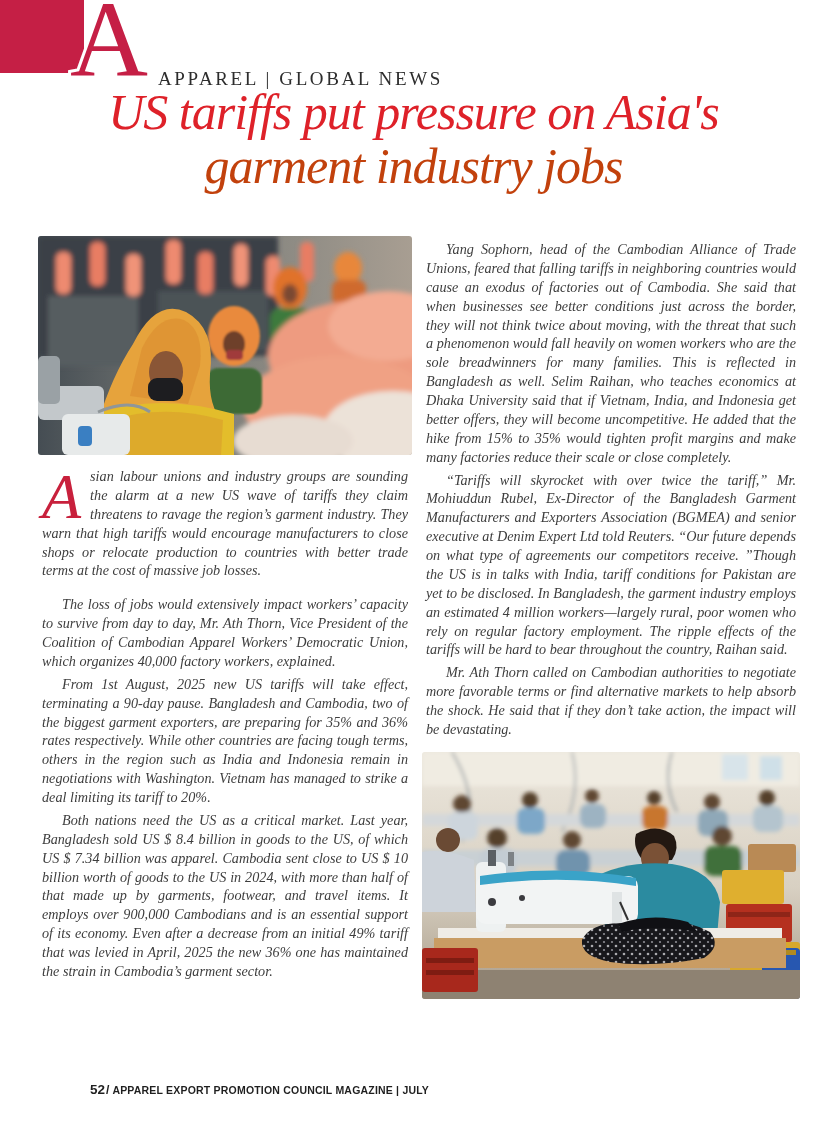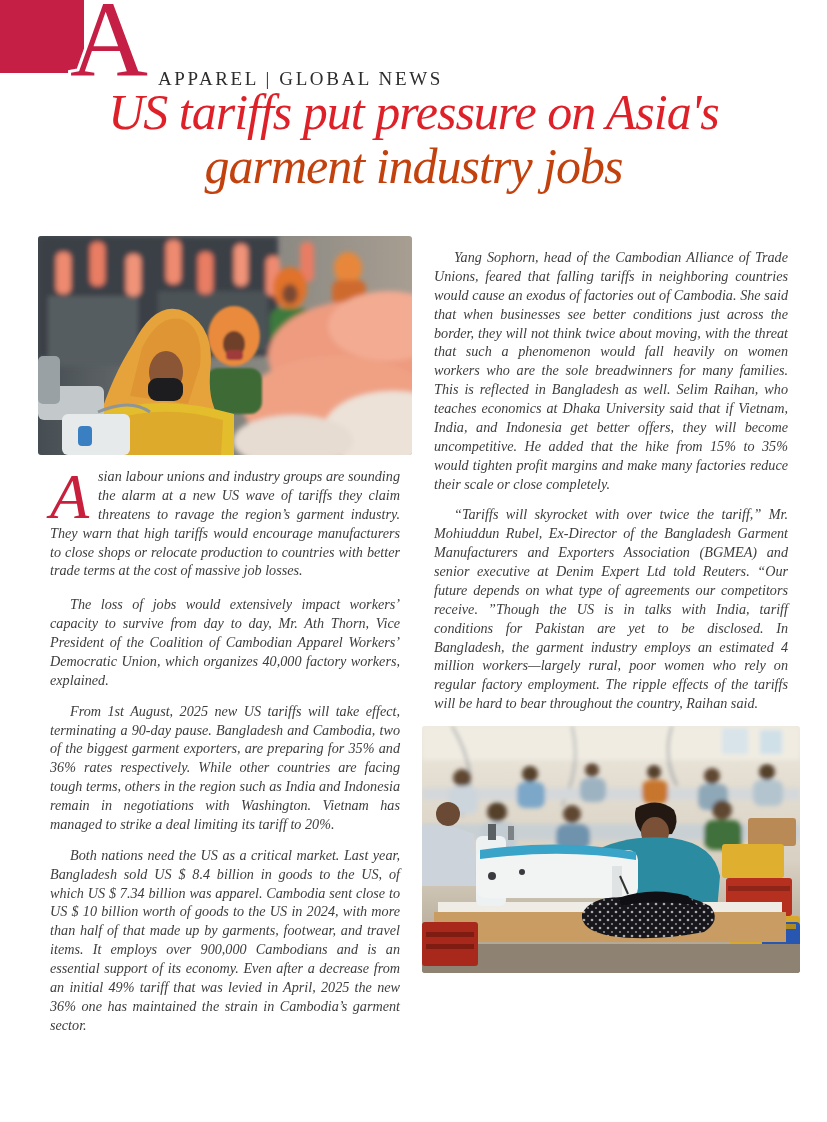--- a/index.html
+++ b/index.html
@@ -28,21 +28,21 @@
     position:absolute; top:236px; left:38px; width:762px;
     display:flex; gap:10px; align-items:flex-start;
   }
   .col-left  { width:374px; }
   .col-right { width:378px; }
 
   figure { margin:0; }
   .photo svg { display:block; border-radius:3px; }
 
   .col-left p, .col-right p {
-    margin:12px; font-size:14.2px; line-height:1.33; text-align:justify;
+    margin:4px; font-size:14.2px; line-height:1.33; text-align:justify;
     color:#3d3d3d; font-style:italic;
   }
   .p-first { margin-top:12px !important; }
   .dropcap {
     float:left; font-style:italic; color:#c8203c;
     font-size:64px; line-height:50px; padding:5px 9px 0 0;
   }
   .p-gap    { margin-top:15px !important; text-indent:20px; }
   .indent   { text-indent:20px; }
   .col-right .photo { margin-top:13px; }
@@ -148,20 +148,21 @@
 
       <p class="p-first"><span class="dropcap">A</span><span>sian labour unions and industry groups are sounding the alarm at a new US wave of tariffs they claim threatens to ravage the region’s garment industry. They warn that high tariffs would encourage manufacturers to close shops or relocate production to countries with better trade terms at the cost of massive job losses.</span></p>
       <p class="p-gap">The loss of jobs would extensively impact workers’ capacity to survive from day to day, Mr. Ath Thorn, Vice President of the Coalition of Cambodian Apparel Workers’ Democratic Union, which organizes 40,000 factory workers, explained.</p>
       <p class="indent">From 1st August, 2025 new US tariffs will take effect, terminating a 90-day pause. Bangladesh and Cambodia, two of the biggest garment exporters, are preparing for 35% and 36% rates respectively. While other countries are facing tough terms, others in the region such as India and Indonesia remain in negotiations with Washington. Vietnam has managed to strike a deal limiting its tariff to 20%.</p>
       <p class="indent">Both nations need the US as a critical market. Last year, Bangladesh sold US $ 8.4 billion in goods to the US, of which US $ 7.34 billion was apparel. Cambodia sent close to US $ 10 billion worth of goods to the US in 2024, with more than half of that made up by garments, footwear, and travel items. It employs over 900,000 Cambodians and is an essential support of its economy. Even after a decrease from an initial 49% tariff that was levied in April, 2025 the new 36% one has maintained the strain in Cambodia’s garment sector.</p>
     </section>
 
     <section class="col-right">
       <p class="indent">Yang Sophorn, head of the Cambodian Alliance of Trade Unions, feared that falling tariffs in neighboring countries would cause an exodus of factories out of Cambodia. She said that when businesses see better conditions just across the border, they will not think twice about moving, with the threat that such a phenomenon would fall heavily on women workers who are the sole breadwinners for many families. This is reflected in Bangladesh as well. Selim Raihan, who teaches economics at Dhaka University said that if Vietnam, India, and Indonesia get better offers, they will become uncompetitive. He added that the hike from 15% to 35% would tighten profit margins and make many factories reduce their scale or close completely.</p>
       <p class="indent">“Tariffs will skyrocket with over twice the tariff,” Mr. Mohiuddun Rubel, Ex-Director of the Bangladesh Garment Manufacturers and Exporters Association (BGMEA) and senior executive at Denim Expert Ltd told Reuters. “Our future depends on what type of agreements our competitors receive. ”Though the US is in talks with India, tariff conditions for Pakistan are yet to be disclosed. In Bangladesh, the garment industry employs an estimated 4 million workers—largely rural, poor women who rely on regular factory employment. The ripple effects of the tariffs will be hard to bear throughout the country, Raihan said.</p>
+      <p class="indent">Mr. Ath Thorn called on Cambodian authorities to negotiate more favorable terms or find alternative markets to help absorb the shock. He said that if they don’t take action, the impact will be devastating.</p>
 
       <figure class="photo">
         <svg width="378" height="247" viewBox="0 0 378 247">
           <defs>
             <linearGradient id="rpbg" x1="0" y1="0" x2="0" y2="1">
               <stop offset="0" stop-color="#ece7dd"></stop>
               <stop offset="0.55" stop-color="#d8d0c2"></stop>
               <stop offset="1" stop-color="#a79a87"></stop>
             </linearGradient>
             <filter id="blurC" x="-20%" y="-20%" width="140%" height="140%">
@@ -251,14 +252,17 @@
           </g>
           <g>
             <circle cx="26" cy="88" r="12" fill="#6a4a34"></circle>
             <path d="M0 100 Q24 96 52 108 L54 160 L0 160 Z" fill="#cdd3da"></path>
           </g>
         </svg>
       </figure>
     </section>
   </main>
 
+  <footer class="footer">
+    <span class="num">52</span><span class="sep">/</span><span class="lbl">APPAREL EXPORT PROMOTION COUNCIL MAGAZINE | JULY</span>
+  </footer>
 
 </div>
 
 </body></html>

